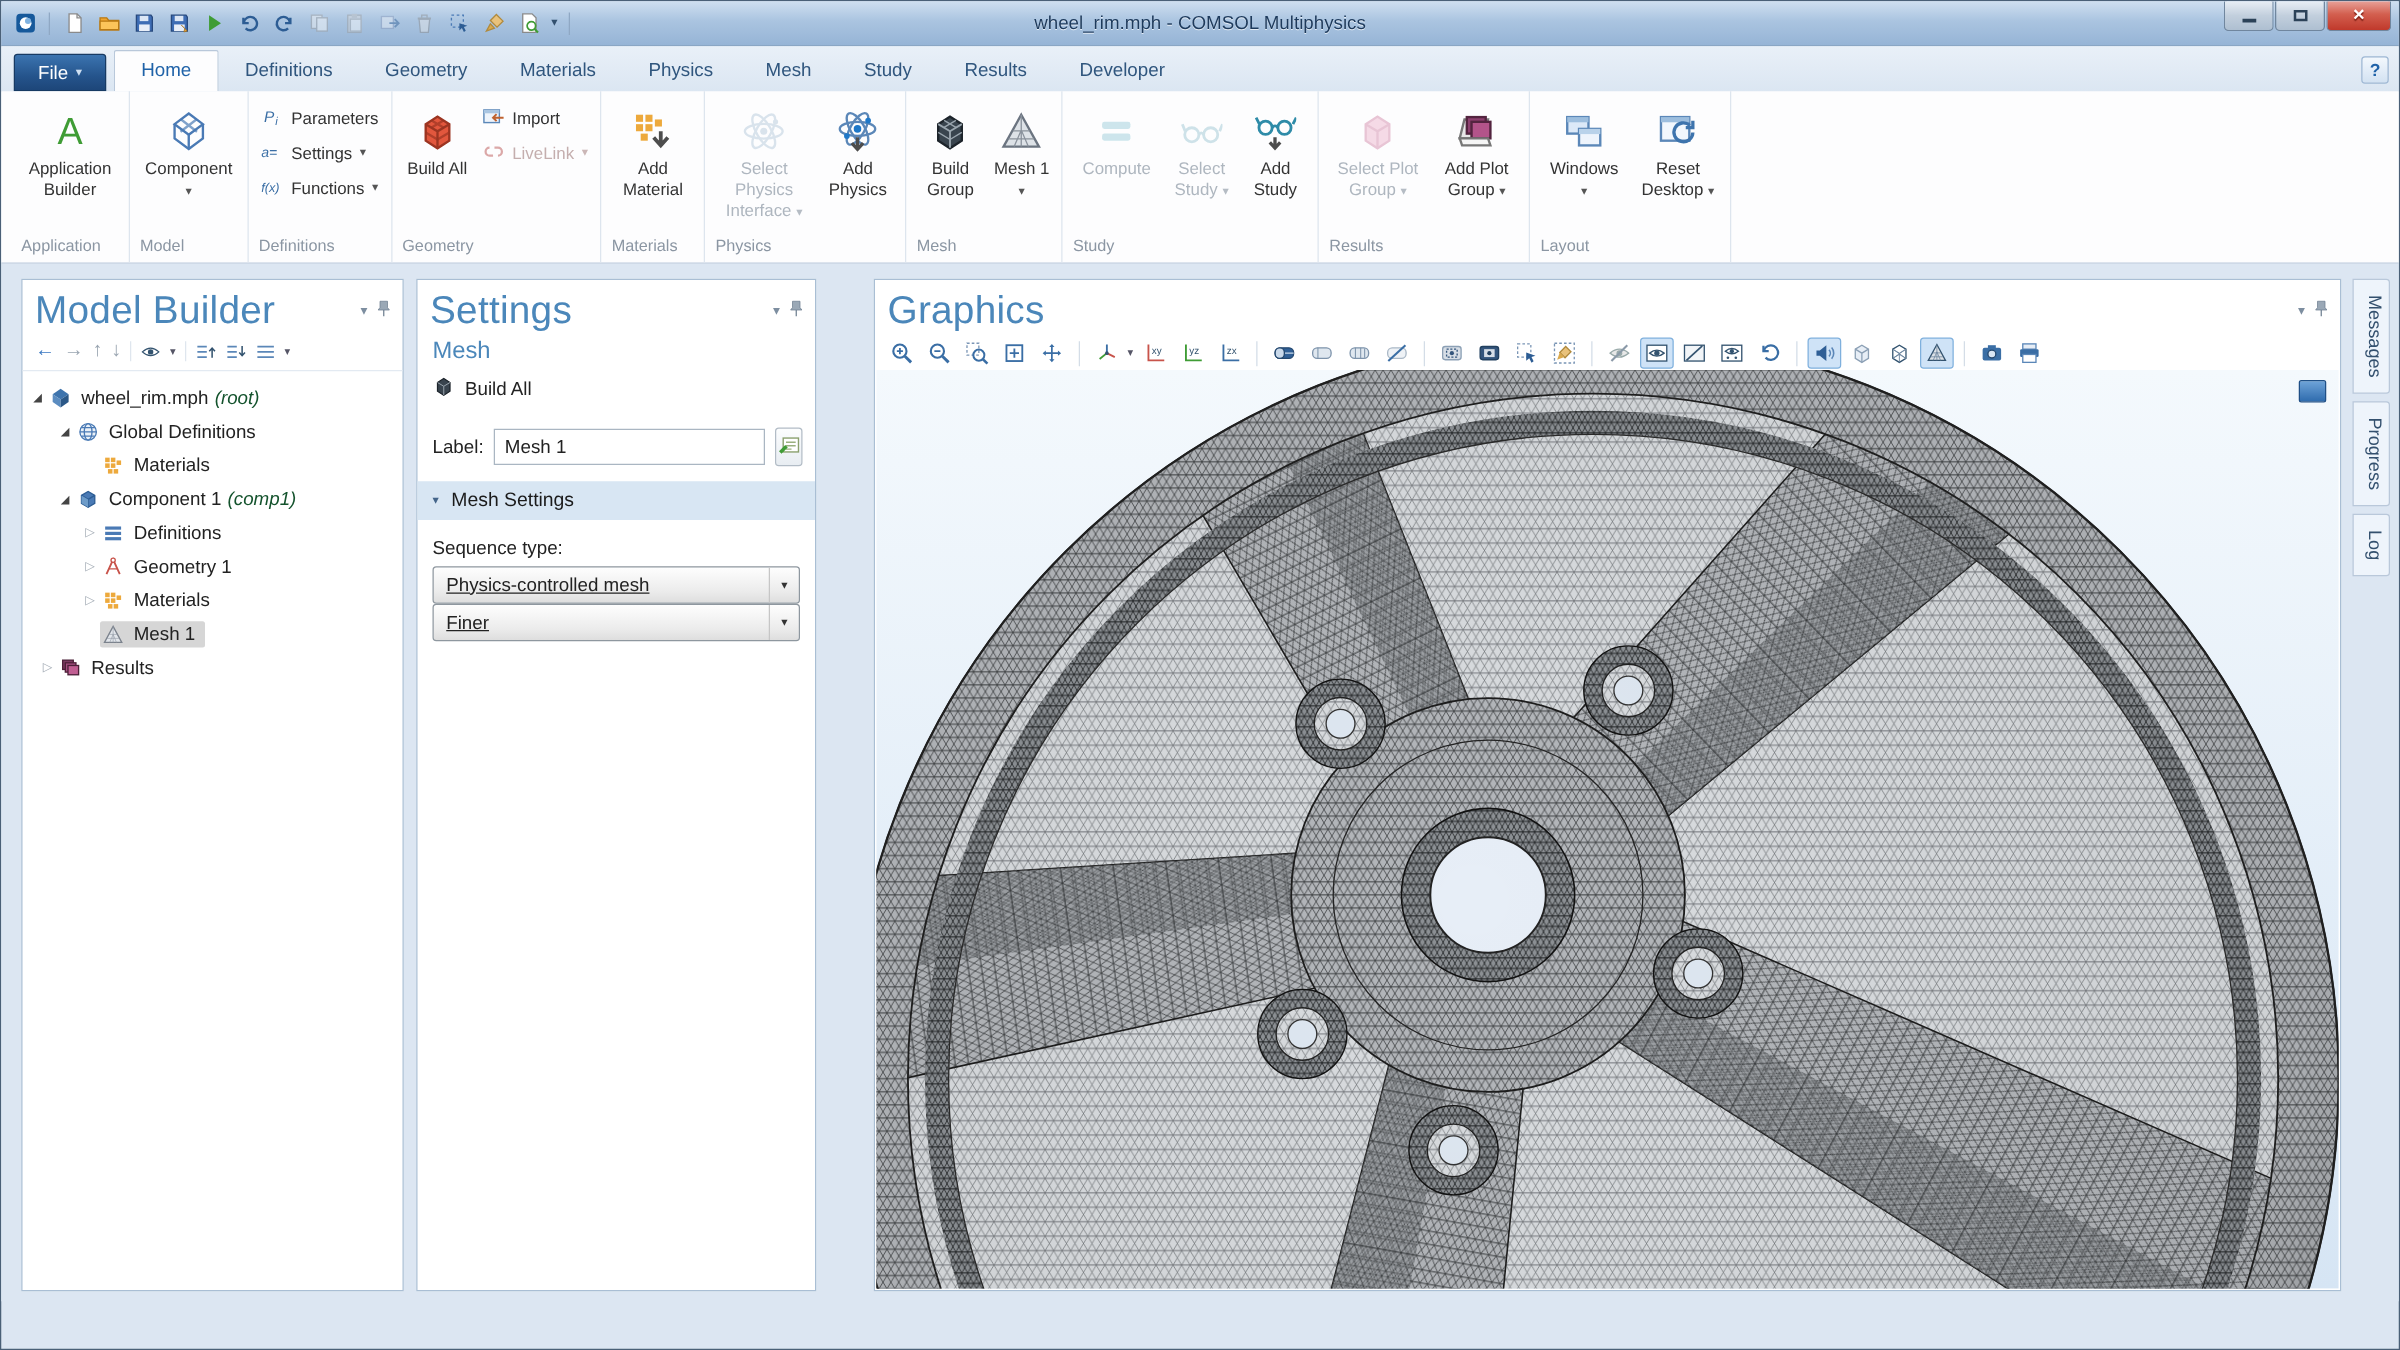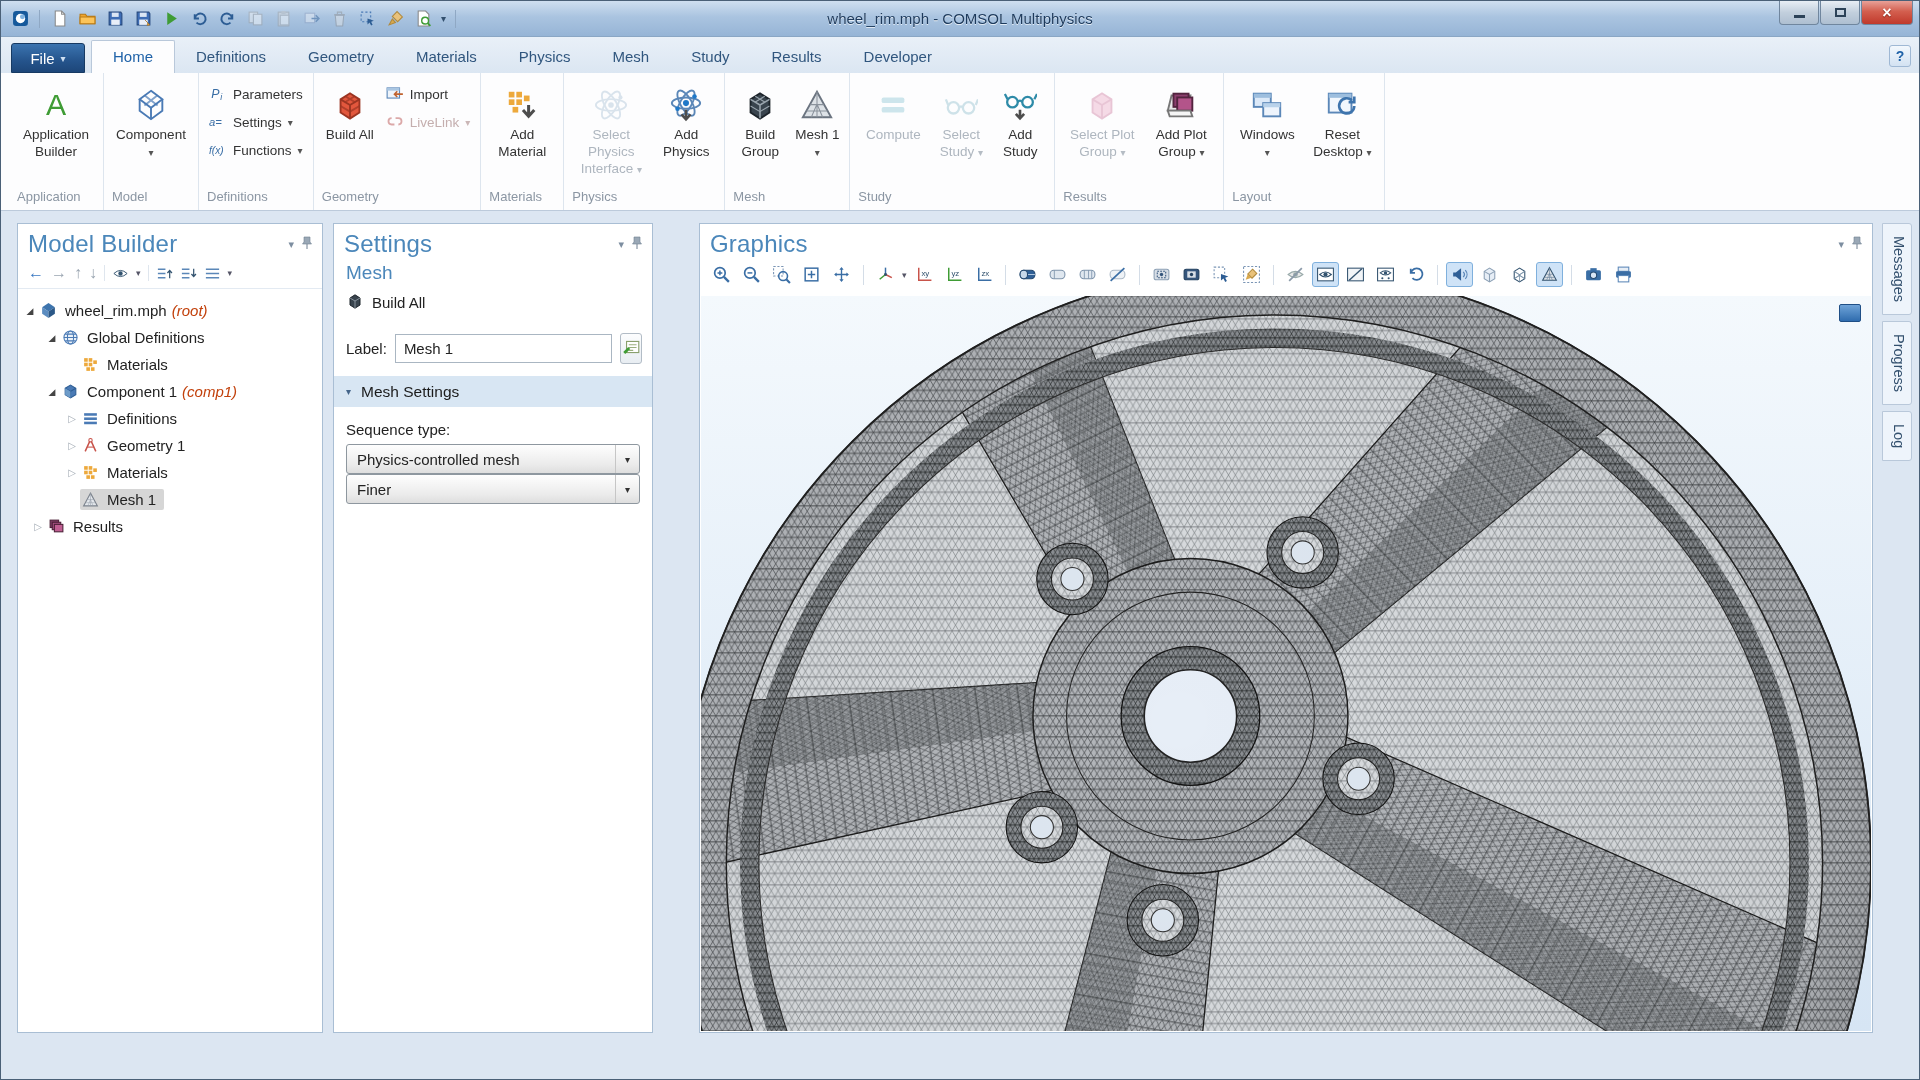--- a/index.html
+++ b/index.html
@@ -59,60 +59,60 @@
   .rbtn.dis .dd { color:#b5bcc4; }
   .smallcol { display:flex; flex-direction:column; justify-content:flex-start; gap:6px; padding:6px 4px; }
   .sbtn { display:flex; align-items:center; gap:6px; font-size:13.5px; color:#333; height:22px; }
   .sbtn svg { width:18px; height:18px; }
   .sbtn.dis { color:#c4aeae; }
 
   
   .workspace { position:absolute; left:0; top:210px; right:0; bottom:38px; background:#dce6f2; }
   .panel { position:absolute; background:#fff; border:1px solid #a9bed4; }
   .panel-head { display:flex; align-items:center; padding:6px 10px 2px; }
-  .panel-title { font-size:24px; color:#4b87ba; letter-spacing:.2px; }
+  .panel-title { font-size:31px; color:#4b87ba; letter-spacing:.2px; }
   .phicons { margin-left:auto; display:flex; align-items:center; gap:8px; color:#7d8ea0; }
   .phicons .pv { font-size:11px; }
   .pin svg { width:10px; height:14px; }
 
   #mb-panel { left:16px; top:12px; bottom:8px; width:306px; }
   .mbtb { display:flex; align-items:center; gap:7px; padding:4px 10px 6px; border-bottom:1px solid #e3eaf2; }
   .mtb { font-size:16px; color:#9aa5b1; display:flex; align-items:center; }
   .mtb.blue { color:#3a78c2; }
   .mtb svg { width:17px; height:17px; }
   .sep2 { width:1px; height:16px; background:#dfe6ee; }
   .tree { padding:8px 4px; }
   .trow { display:flex; align-items:center; height:27px; font-size:15px; }
   .trow .tw { width:16px; text-align:center; font-size:9px; color:#444; }
   .trow .tw.col { color:#a5adb6; font-size:10px; }
   .trow .ticon { width:20px; height:17px; margin:0 5px 0 2px; }
   .trow .ticon svg { width:17px; height:17px; }
   .tlabel { white-space:nowrap; }
-  .tsuffix { font-style:italic; color:#c2410c; margin-left:5px; white-space:nowrap; }
+  .tsuffix { font-style:italic; color:#14532d; margin-left:5px; white-space:nowrap; }
   .trow.selected .selwrap { background:#d6d6d6; border-radius:2px; }
   .selwrap { display:flex; align-items:center; padding:2px 8px 2px 0; }
   .ind1 { padding-left:22px; } .ind2 { padding-left:42px; }
 
   #set-panel { left:332px; top:12px; bottom:8px; width:320px; }
   .set-sub { font-size:19px; color:#4b87ba; padding:2px 12px 6px; }
   .buildall { display:flex; align-items:center; gap:8px; font-size:15px; padding:2px 12px 10px; }
   .buildall svg { width:18px; height:18px; }
   .labelrow { display:flex; align-items:center; gap:8px; padding:10px 12px 12px; }
   .labelrow label { font-size:15px; }
   .labelrow input { flex:1; height:29px; border:1px solid #aab6c2; padding:0 8px; font-size:15px;
     font-family:inherit; color:#222; }
   .notebtn { width:36px; height:31px; border:1px solid #b2bcc6; border-radius:3px;
     background:linear-gradient(#fcfdfe,#e8edf2); display:flex; align-items:center; justify-content:center; }
   .notebtn svg { width:20px; height:20px; }
   .secbar { display:flex; align-items:center; gap:10px; background:#d8e6f3; height:31px; padding:0 12px;
     font-size:15.5px; color:#1b1b1b; }
   .secbar .tw { font-size:10px; color:#44658a; }
   .fieldcap { font-size:15px; padding:14px 12px 6px; }
   .combo { margin:0 12px; height:30px; border:1px solid #8e979f; border-radius:3px;
-    background:linear-gradient(#fefefe,#ebebeb 70%,#dedede); display:flex; align-items:center; position:relative; }
+    background:linear-gradient(#fefefe,#ebebeb 70%,#dedede); display:flex; align-items:center; position:relative;text-decoration:underline; }
   .combo .cval { padding:0 10px; font-size:15px; }
   .combo .carr { position:absolute; right:0; top:0; bottom:0; width:24px; display:flex; align-items:center;
     justify-content:center; color:#333; font-size:10px; border-left:1px solid #c6c6c6; }
 
   #gfx-panel { left:698px; top:12px; bottom:8px; right:46px; }
   .gtb { display:flex; align-items:center; gap:3px; padding:2px 8px 6px; }
   .gbtn { width:27px; height:25px; display:flex; align-items:center; justify-content:center; border-radius:3px; }
   .gbtn svg { width:19px; height:19px; }
   .gbtn.active { background:#cfe3f7; border:1px solid #7fb0dd; }
   .gsep { width:1px; height:20px; background:#d4dde7; margin:0 5px; }

